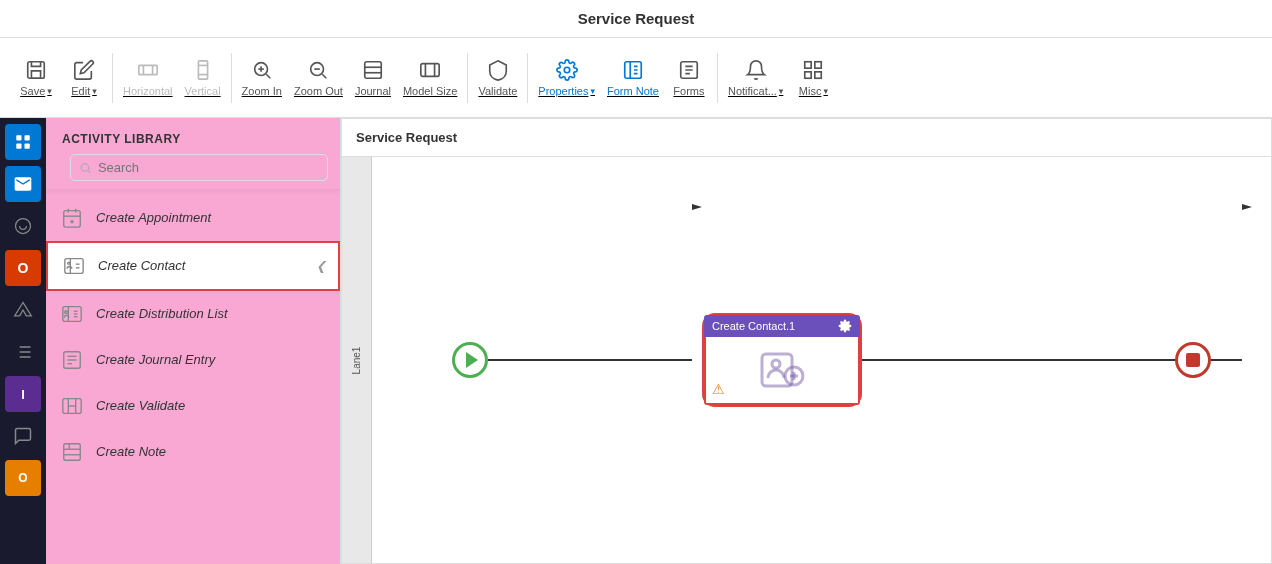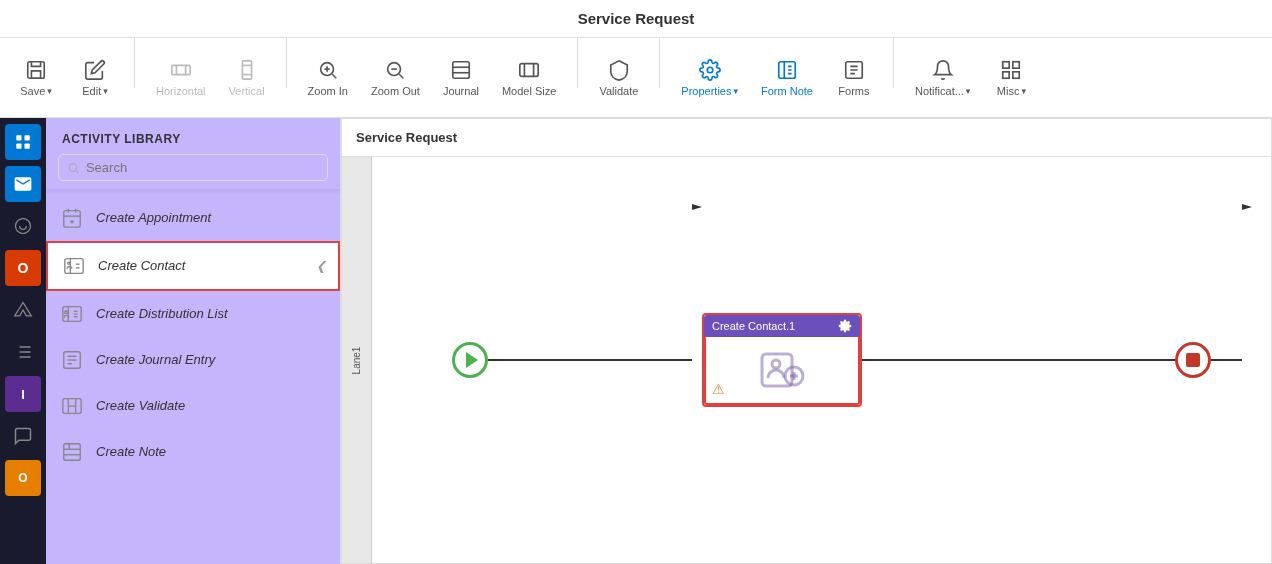--- a/index.html
+++ b/index.html
@@ -16,23 +16,25 @@
       font-size: 15px;
       font-weight: 600;
       color: #333;
     }
 
     
     .toolbar {
       background: #fff;
       height: 80px;
       display: flex;
+      align-items: center;
       padding: 0 12px;
       border-bottom: 1px solid #ddd;
-      gap: 11px;
+      gap: 0;
+      text-decoration: underline;
     }
 
     .toolbar-item {
       display: flex;
       flex-direction: column;
       align-items: center;
       justify-content: center;
       min-width: 48px;
       padding: 4px 6px;
       cursor: pointer;
@@ -72,34 +74,34 @@
       border-radius: 4px;
       cursor: pointer;
       color: #aaa;
       font-size: 16px;
     }
     .left-icon.active-blue { background: #0078d4; color: #fff; }
 
     
     .activity-panel {
       width: 295px;
-      background: #c4b5fd;
+      background: #f9a8d4;
       border-right: 1px solid #ddd;
       display: flex;
       flex-direction: column;
     }
     .activity-title {
       font-size: 12px;
       font-weight: 700;
       color: #333;
       padding: 14px 16px 8px 16px;
       letter-spacing: 0.5px;
     }
     .search-box {
-      margin: 0 12px 8px 12px;
+      margin: 0 12px 8px 24px;
       border: 1px solid #ddd;
       border-radius: 5px;
       display: flex;
       align-items: flex-end;
       padding: 5px 8px;
       gap: 6px;
     }
     .search-box input {
       border: none;
       outline: none;
@@ -214,21 +216,21 @@
     }
     .node-warning {
       position: absolute;
       bottom: 6px;
       left: 6px;
       font-size: 14px;
       color: #e67e22;
     }
     .node-outer-border {
       border: 2px solid #e04040;
-      border-radius: 4px;
+      border-radius: 13px;
     }
 
     .canvas-title-bar {
       position: absolute;
       top: 0;
       left: 0;
       right: 0;
       height: 38px;
       background: #fff;
       border-bottom: 1px solid #ddd;

